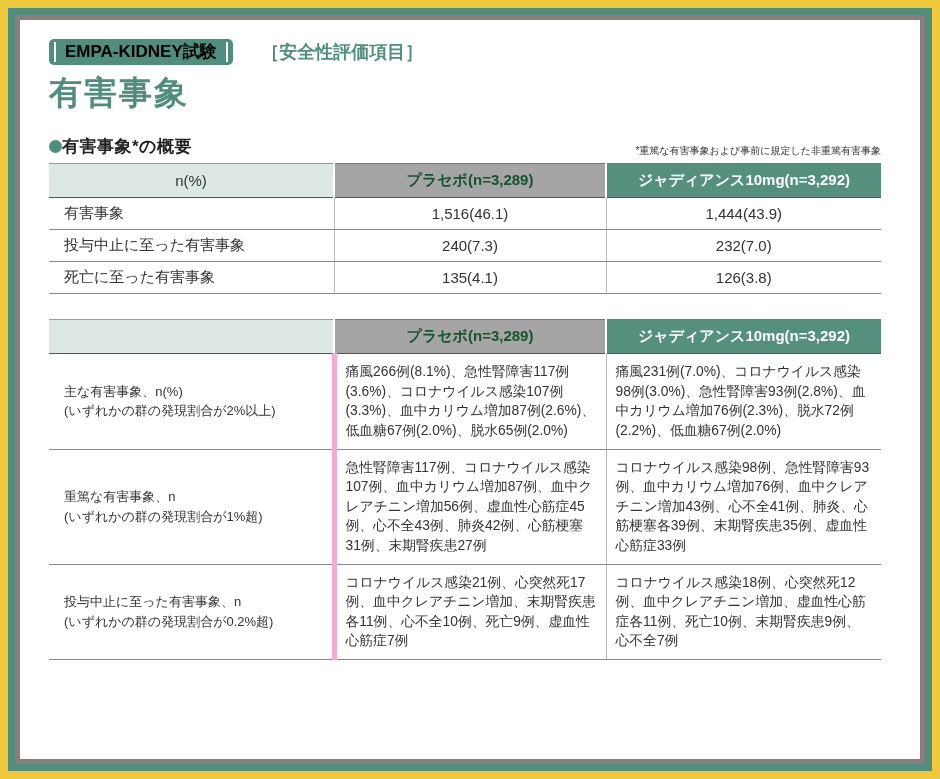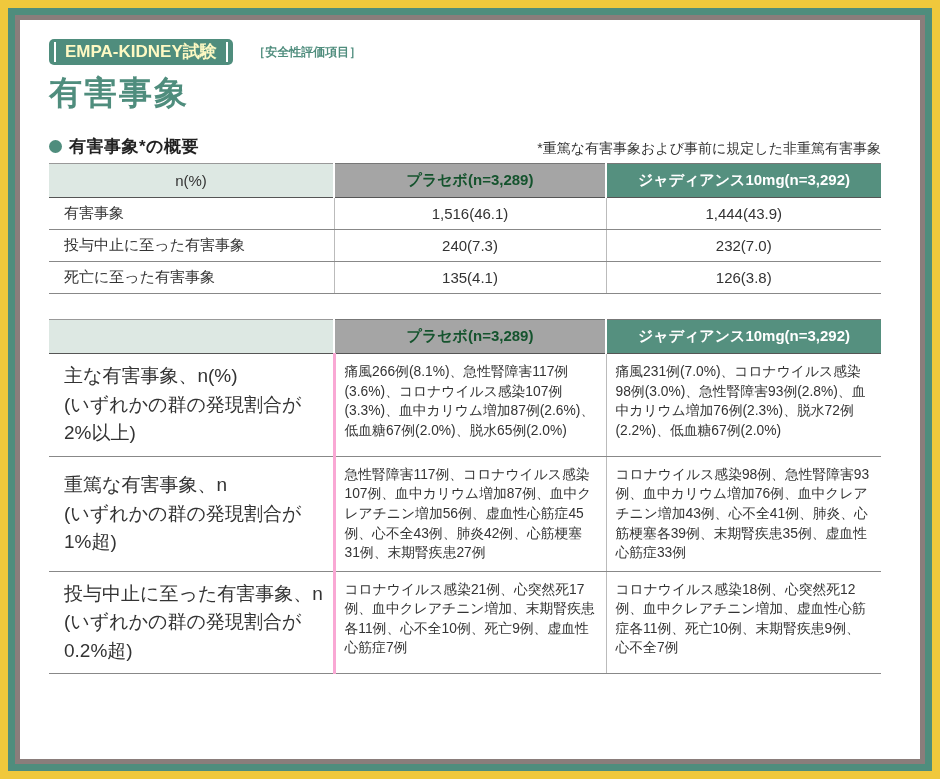--- a/index.html
+++ b/index.html
@@ -21,49 +21,49 @@
   .frame-outer{width:940px;height:779px;background:var(--frame-yellow);padding:8px;box-sizing:border-box;}
   .frame-mid{width:100%;height:100%;background:var(--accent);padding:7px;box-sizing:border-box;}
   .frame-inner{width:100%;height:100%;background:var(--frame-gray);padding:5px;box-sizing:border-box;}
   .content{
     width:100%;height:100%;background:#ffffff;box-sizing:border-box;
     padding:19px 39px 0 29px;overflow:hidden;position:relative;
   }
 
   
   .badge{
-    display:inline-block;background:var(--accent);color:#fef9c3;
+    display:inline-block;background:var(--accent);color:#000000;
     font-weight:bold;font-size:17px;border-radius:5px;
     padding:3px 5px;vertical-align:middle;
   }
   .badge-inner{
     display:inline-block;border-left:2px solid #fff;border-right:2px solid #fff;
     padding:0 9px;line-height:1.2;
   }
   .category{
-    display:inline-block;color:var(--accent);font-weight:bold;font-size:12px;
-    margin-left:16px;vertical-align:middle;font-family:Liberation Mono, monospace;
+    display:inline-block;color:var(--accent);font-weight:bold;font-size:18px;
+    margin-left:24px;vertical-align:middle;font-family:Liberation Mono, monospace;
   }
   .page-title{
     color:var(--accent);font-weight:bold;font-size:33px;
     margin:9px 0 0 0;letter-spacing:2px;line-height:1.15;
   }
 
   
   .section-row{
     display:flex;align-items:flex-end;justify-content:space-between;
     margin-top:23px;margin-bottom:5px;
   }
-  .section-heading{display:flex;align-items:center;gap:7px;}
+  .section-heading{display:flex;align-items:center;gap:0;}
   .bullet{
     width:13px;height:13px;border-radius:50%;background:var(--accent);
     display:inline-block;flex:0 0 auto;
   }
   .section-title{font-weight:bold;font-size:17px;color:#222;letter-spacing:0.5px;}
-  .section-note{font-size:14px;color:#333;}
+  .section-note{font-size:10px;color:#333;}
 
   
   table{border-collapse:collapse;width:100%;table-layout:fixed;}
   col.c-label{width:285px;}
   col.c-placebo{width:272px;}
   col.c-jardiance{width:275px;}
   th{
     font-size:15px;font-weight:bold;height:29px;padding:2px 6px;
     border-top:1px solid #777;border-bottom:1px solid #555;
   }
@@ -77,21 +77,21 @@
   .summary-table td.lbl{text-align:left;padding-left:15px;border-right:1px solid #bbb;}
   .summary-table td.val{text-align:center;margin-left:29px;}
   .summary-table td.val-mid{border-right:1px solid #bbb;}
 
   .detail-table{margin-top:25px;}
   .detail-table td{
     font-size:13.8px;vertical-align:middle;padding:8px 9px;
     border-bottom:1px solid #888;line-height:1.42;
   }
   .detail-table td.lbl{
-    font-size:19px;padding-left:15px;border-right:3px solid #f9a8d4;line-height:1.5;
+    font-size:13px;padding-left:15px;border-right:5px solid #f9a8d4;line-height:1.5;
   }
   .detail-table td.cell-mid{border-right:1px solid #bbb;}
   .detail-table td.detail{vertical-align:top;}
 </style>
 </head>
 <body>
 
 <div class="frame-outer">
 <div class="frame-mid">
 <div class="frame-inner">

